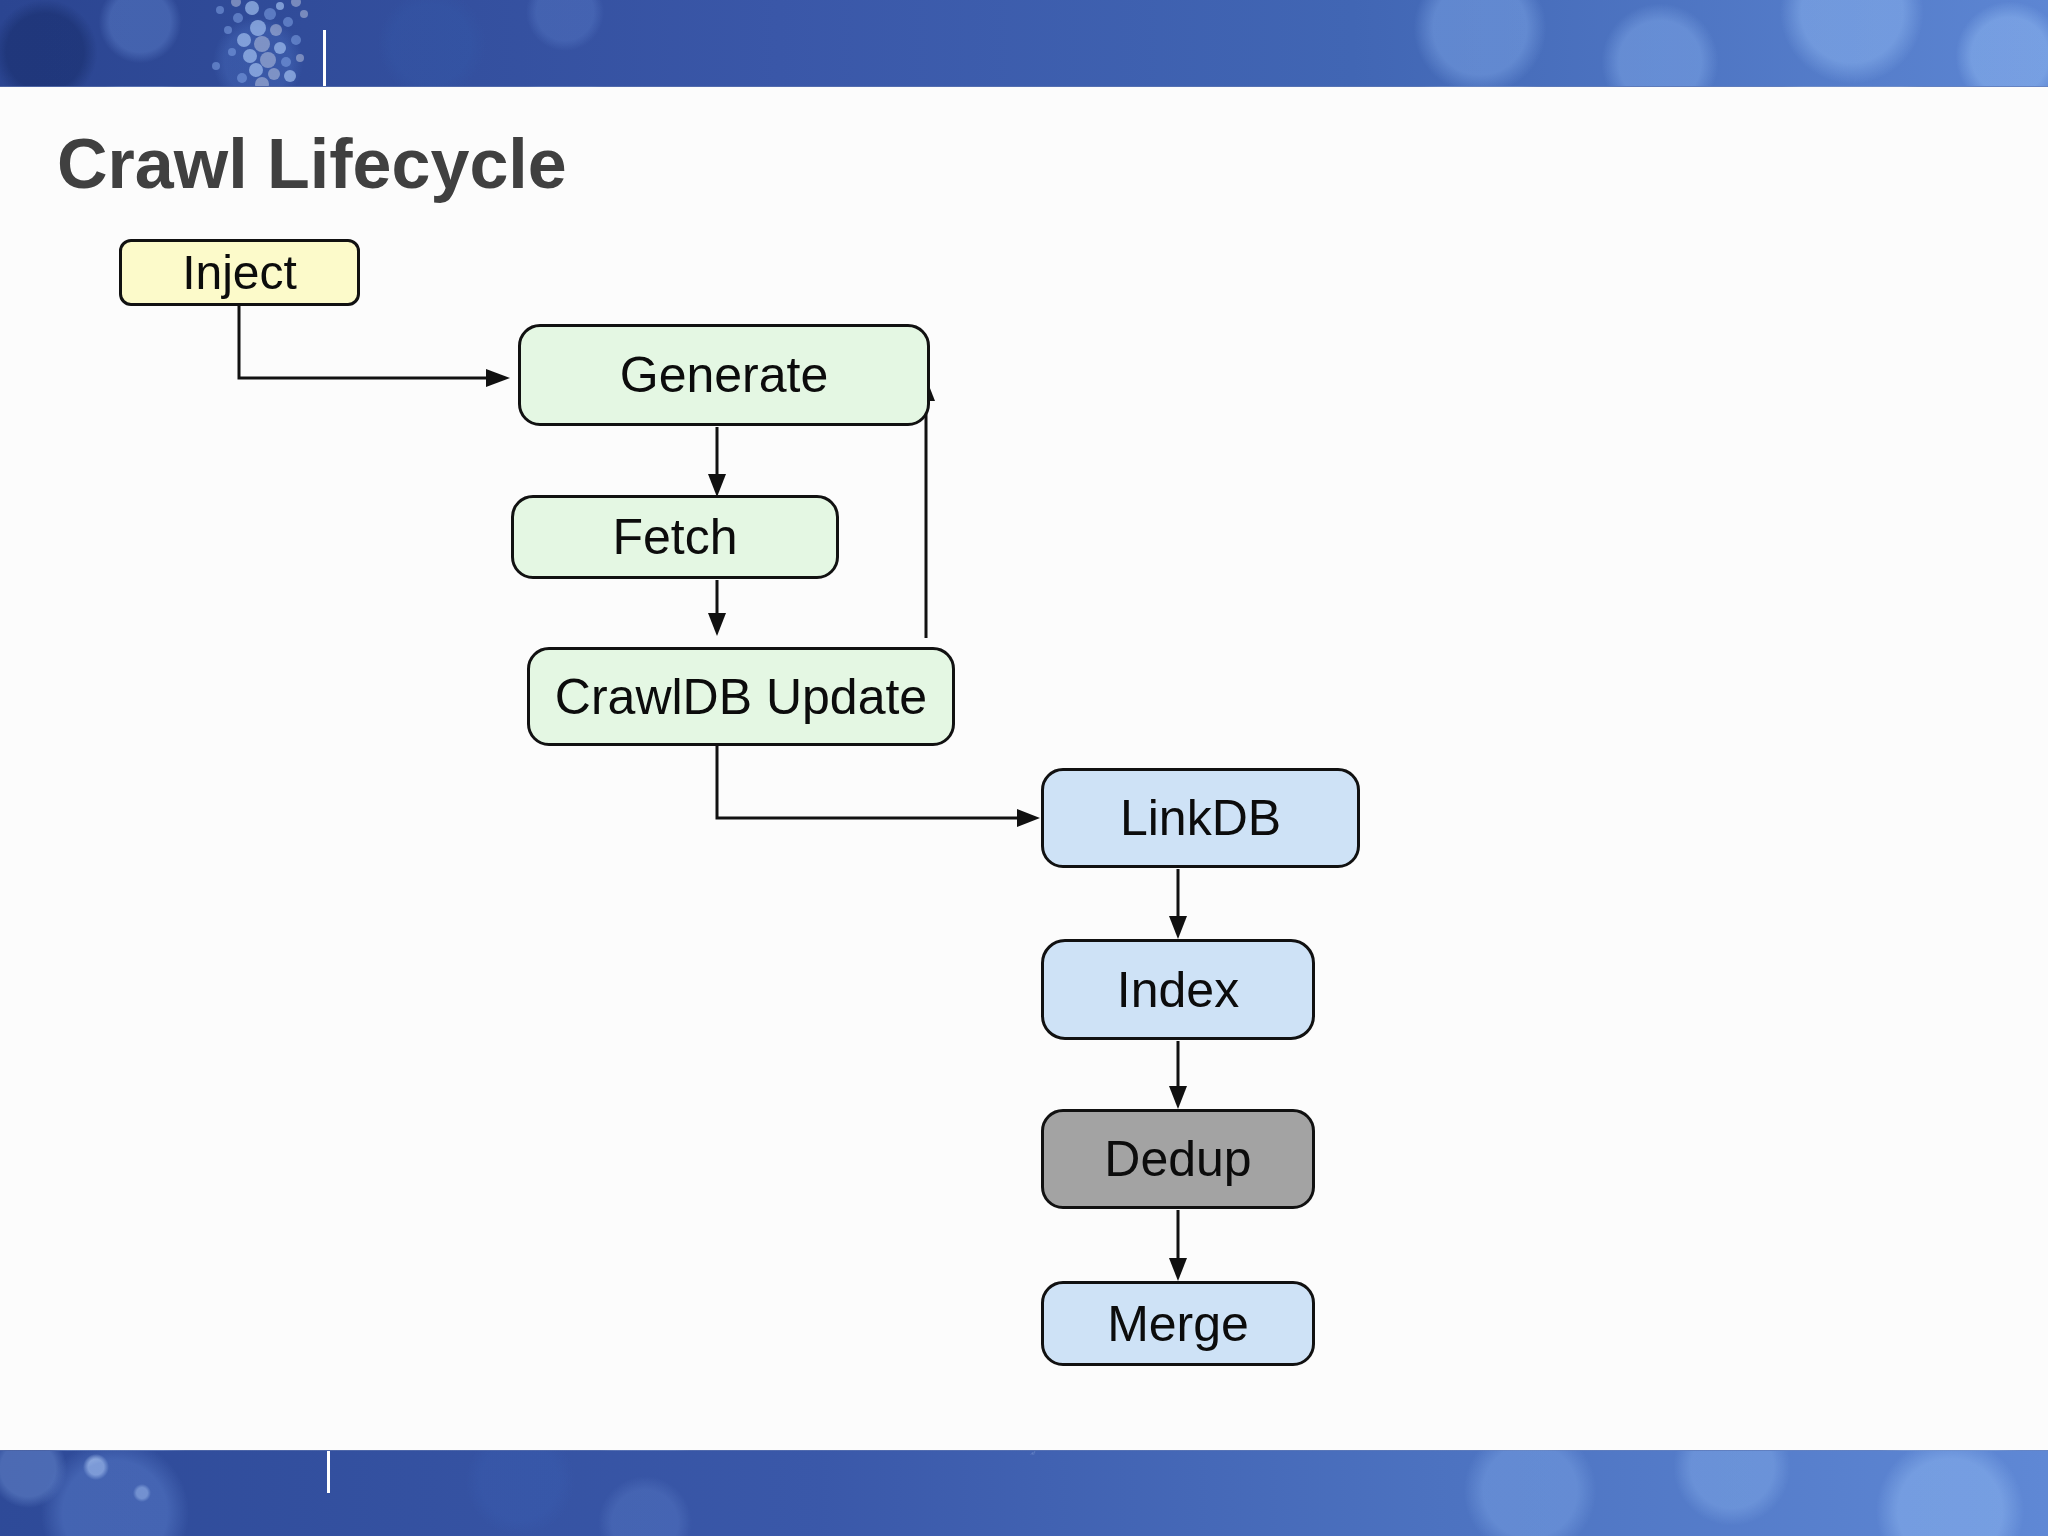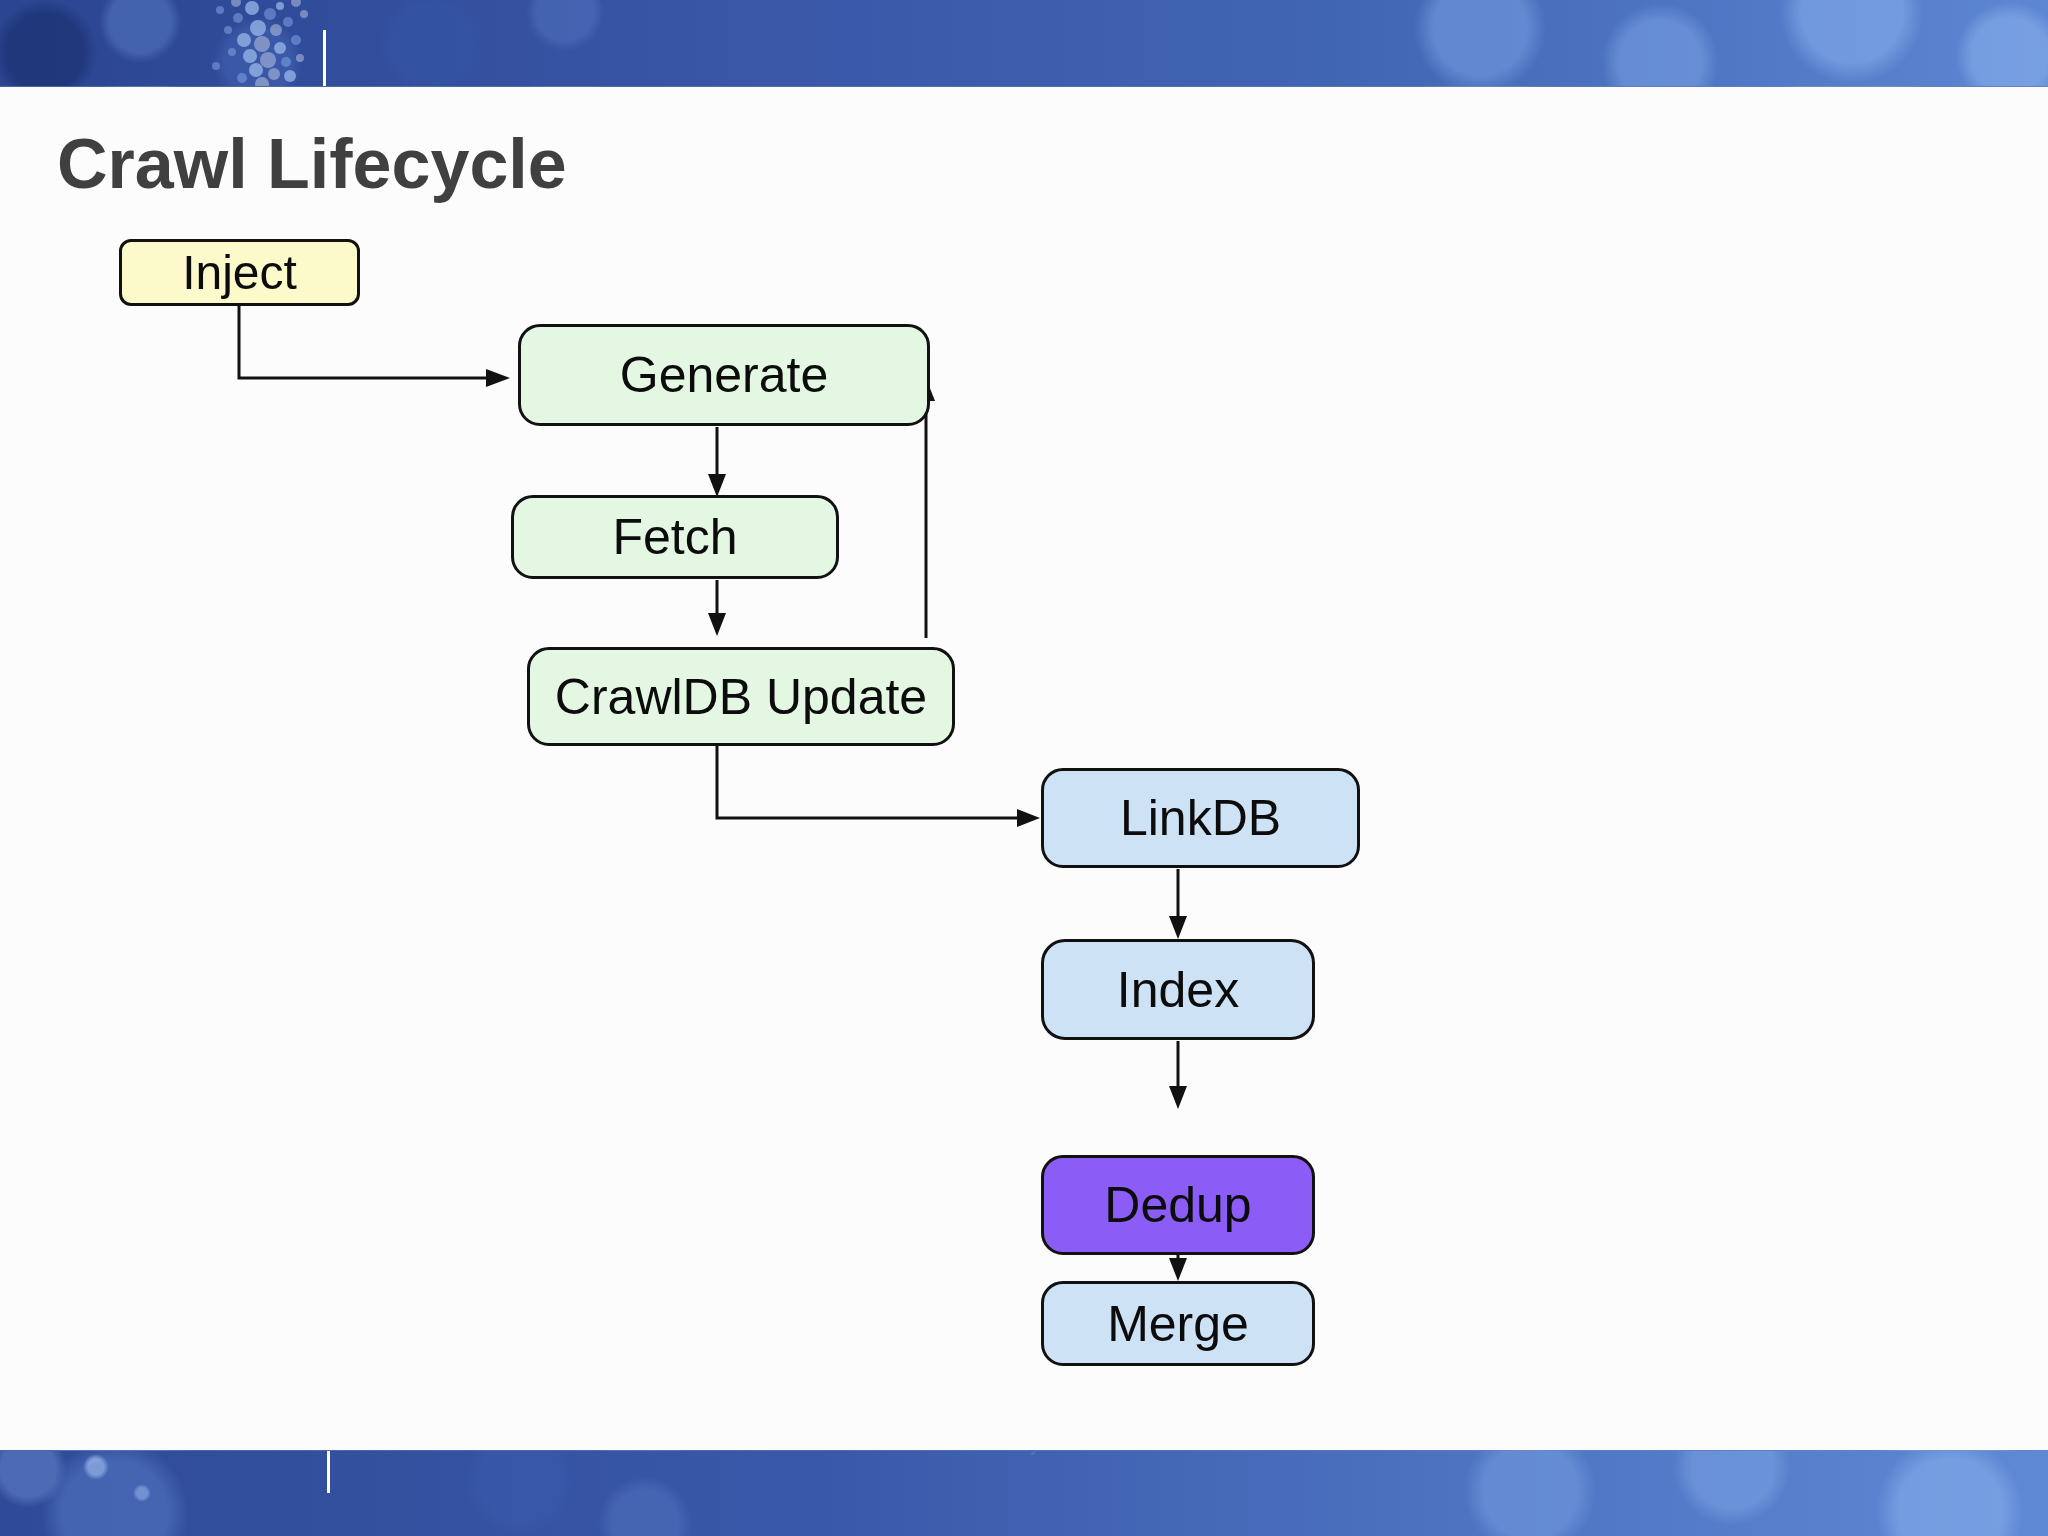--- a/index.html
+++ b/index.html
@@ -178,21 +178,21 @@
     <div class="node n-generate" style="background: rgb(228, 247, 227);">Generate</div>
 
     <div class="node n-fetch" style="background: rgb(228, 247, 227);">Fetch</div>
 
     <div class="node n-crawldb" style="background: rgb(228, 247, 227);">CrawlDB Update</div>
 
     <div class="node n-linkdb" style="background: rgb(206, 226, 246);">LinkDB</div>
 
     <div class="node n-index" style="background: rgb(206, 226, 246); border-radius: 24px;">Index</div>
 
-    <div class="node n-dedup" style="background: #8b5cf6; margin-top: 46px;">Dedup</div>
+    <div class="node n-dedup" style="background: #a3a3a3;">Dedup</div>
 
     <div class="node n-merge" style="background: rgb(206, 226, 246);">Merge</div>
   </div>
 
   <div class="banner bottom">
     <svg class="dots" width="2048" height="86" viewBox="0 0 86 2048">
       <circle class="c1" cx="300" cy="10" r="6"></circle>
         <circle class="c2" cx="285" cy="20" r="7"></circle>
       <circle class="c3" cx="270" cy="30" r="7"></circle>
         <circle class="c1" cx="255" cy="40" r="8"></circle>

